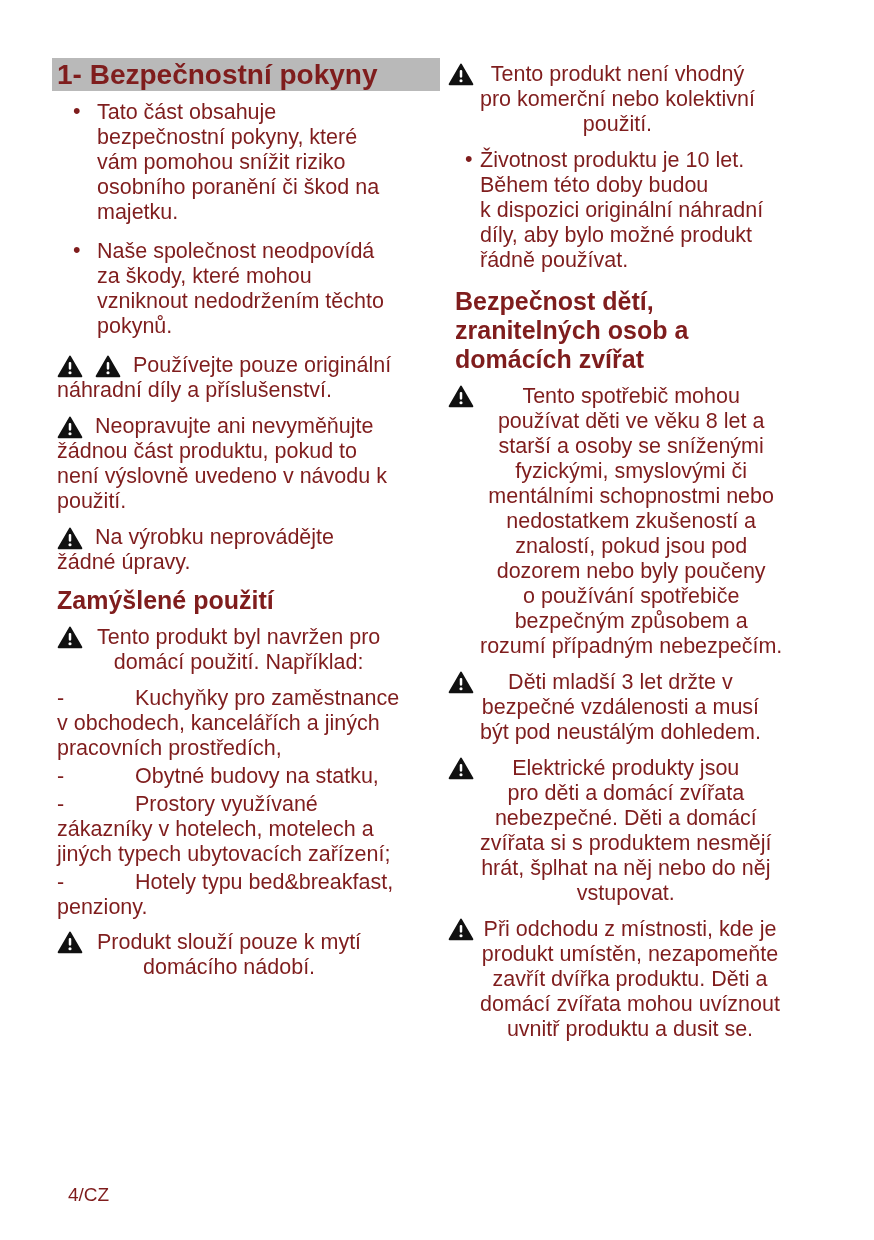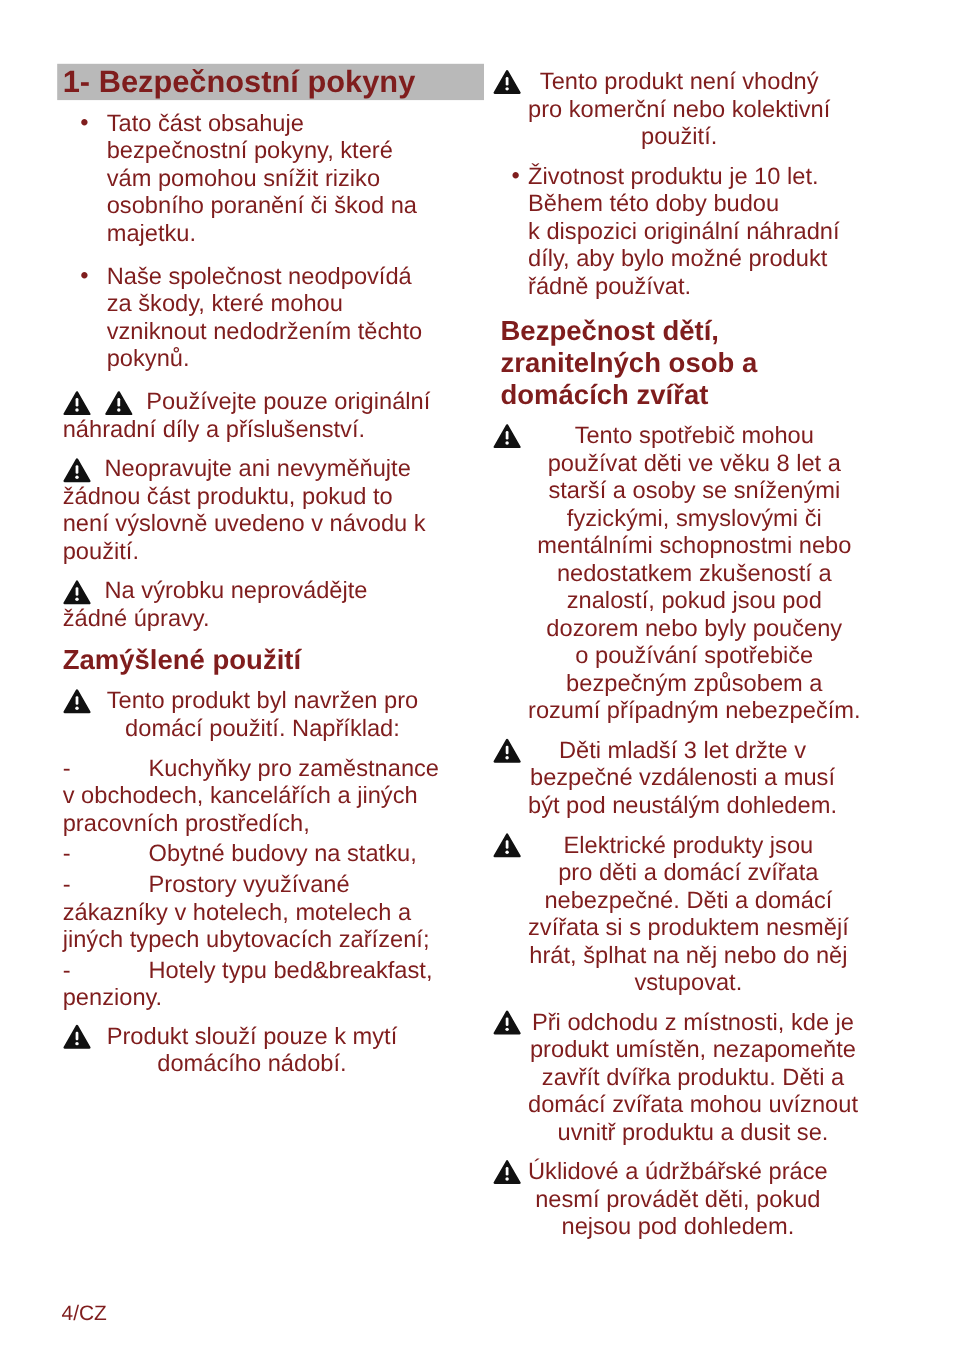--- a/index.html
+++ b/index.html
@@ -45,21 +45,21 @@
   .warn { margin:10px 0 11px 0; }
   .warn-hang { display:flex;text-align:center; }
   .warn-hang .ico { flex:0 0 40px; padding-top:1px; }
   .col-right .warn-hang .ico { flex:0 0 32px; margin-left:-7px; }
   .warn-flush .ico { float:left; margin:2px 12px 0 0; }
 
   .dash { margin:0 0 3px 0; }
   .dash .d { float:left; width:78px; }
 
   .footer {
-    position:absolute; left:56px; top:1184px;
+    position:absolute; left:68px; top:1184px;
     font-size:19px; line-height:22px;
   }
   .wicon { display:block; }
 </style>
 </head>
 <body>
 
 <div class="page">
 
   <div class="col col-left">
@@ -260,30 +260,18 @@
             <circle cx="12" cy="17" r="1.5" fill="#fff"></circle>
           </svg>
       </span>
         <span class="txt">Při odchodu z místnosti, kde je
 produkt umístěn, nezapomeňte
 zavřít dvířka produktu. Děti a
 domácí zvířata mohou uvíznout
 uvnitř produktu a dusit se.</span>
     </div>
 
-    <div class="warn warn-hang">
-      <span class="ico">
-        <svg class="wicon" viewBox="0 0 24 22" width="26" height="23">
-            <path d="M12 1.6 L22.8 20.4 H1.2 Z" fill="#111" stroke="#111" stroke-width="2" stroke-linejoin="round"></path>
-            <rect x="10.8" y="6.6" width="2.4" height="7.4" rx="1.1" fill="#fff"></rect>
-            <circle cx="12" cy="17" r="1.5" fill="#fff"></circle>
-          </svg>
-      </span>
-        <span class="txt">Úklidové a údržbářské práce
-nesmí provádět děti, pokud
-nejsou pod dohledem.</span>
-    </div>
 
   </div>
 
   <div class="footer">4/CZ</div>
 
 </div>
 
 </body></html>

